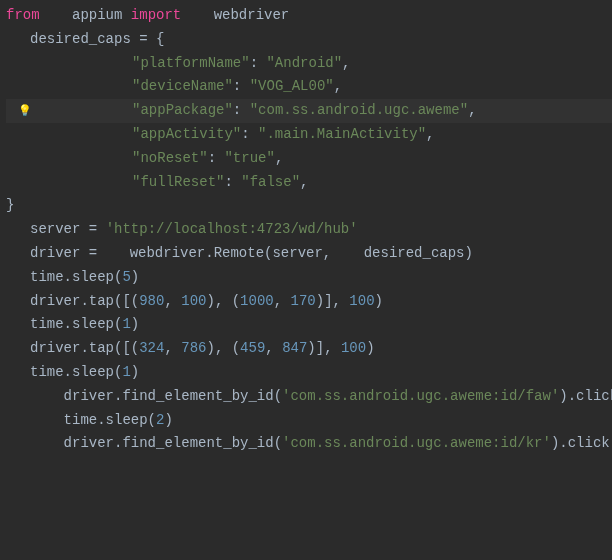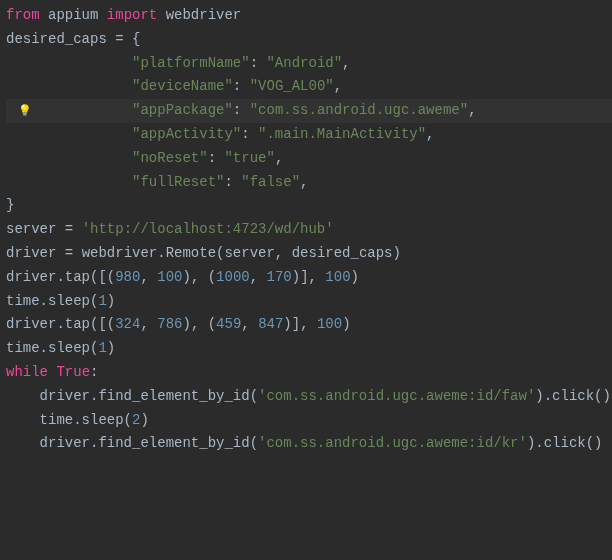--- a/index.html
+++ b/index.html
@@ -29,21 +29,21 @@
   }
   .bulb {
     position: absolute;
     left: 12px;
     top: 50%;
     transform: translateY(-50%);
     font-size: 11px;
     color: #FFC107;
   }
   .kw { color: #ec4899; }
-  .ident { color: #A9B7C6; }
+  .ident { color: #A9B7C6; margin-left: 24px; }
   .str { color: #6A8759; }
   .num { color: #6897BB; }
   .punct { color: #A9B7C6; }
   .url { color: #6A8759; }
   .warn { text-decoration-color: #808080; text-decoration-style: wavy; }
 </style>
 </head>
 <body>
 
 <div class="editor">
@@ -64,30 +64,30 @@
 <div class="line"><span>               </span><span class="str">"noReset"</span><span>: </span><span class="str">"true"</span><span>,</span></div>
 
 <div class="line"><span>               </span><span class="str">"fullReset"</span><span>: </span><span class="str">"false"</span><span>,</span></div>
 
 <div class="line"><span class="punct">}</span></div>
 
 <div class="line"><span class="ident">server </span><span>= </span><span class="str">'</span><span class="url">http://localhost:4723/wd/hub</span><span class="str">'</span></div>
 
 <div class="line"><span class="ident">driver </span><span>= </span><span class="ident">webdriver.Remote(server</span><span>, </span><span class="ident">desired_caps)</span></div>
 
+<div class="line"><span class="ident">time.sleep(</span><span class="num">5</span><span>)</span></div>
 
 <div class="line"><span class="ident">driver.tap([(</span><span class="num">980</span><span>, </span><span class="num">100</span><span>)</span><span>, </span><span>(</span><span class="num">1000</span><span>, </span><span class="num">170</span><span>)]</span><span>, </span><span class="num">100</span><span>)</span></div>
 
 <div class="line"><span class="ident">time.sleep(</span><span class="num">1</span><span>)</span></div>
 
 <div class="line"><span class="ident">driver.tap([(</span><span class="num">324</span><span>, </span><span class="num">786</span><span>)</span><span>, </span><span>(</span><span class="num">459</span><span>, </span><span class="num">847</span><span>)]</span><span>, </span><span class="num">100</span><span>)</span></div>
 
 <div class="line"><span class="ident">time.sleep(</span><span class="num">1</span><span>)</span></div>
 
-<div class="line"><span class="kw">while </span><span class="kw">True</span><span>:</span></div>
 
 <div class="line"><span>    </span><span class="ident">driver.find_element_by_id(</span><span class="str">'com.ss.android.ugc.</span><span class="str warn">aweme</span><span class="str">:id/faw'</span><span>).click()</span></div>
 
 <div class="line"><span>    </span><span class="ident">time.sleep(</span><span class="num">2</span><span>)</span></div>
 
 <div class="line"><span>    </span><span class="ident">driver.find_element_by_id(</span><span class="str">'com.ss.android.ugc.</span><span class="str warn">aweme</span><span class="str">:id/kr'</span><span>).click()</span></div>
 
 
 </div>
 

